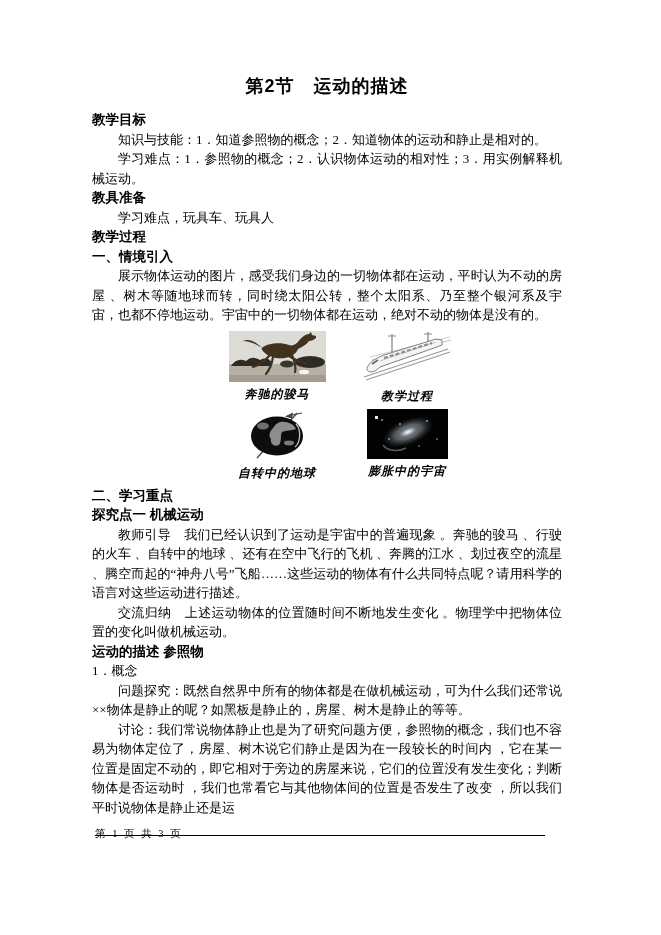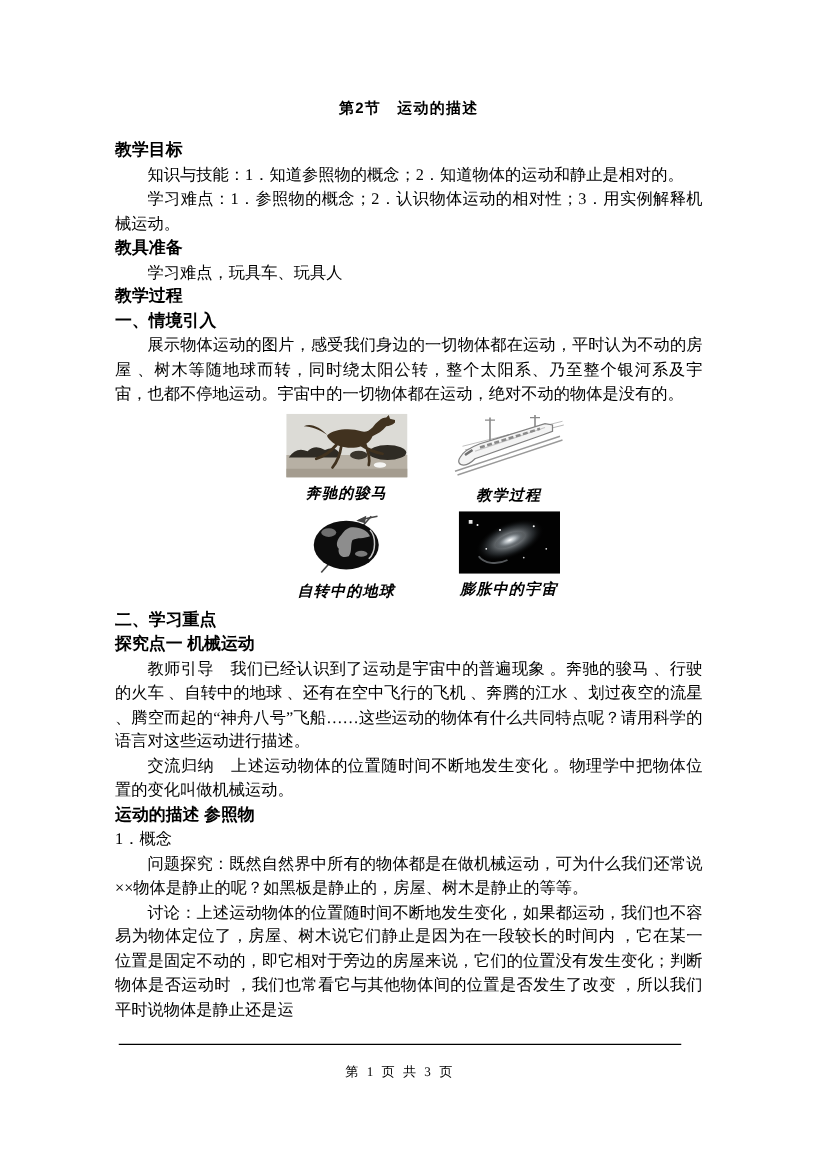--- a/index.html
+++ b/index.html
@@ -13,21 +13,21 @@
   }
   .content{
     position:absolute;
     left:92px;top:76px;width:470px;
   }
   .doc-title{
     margin:0 0 14px 0;
     text-align:center;
     font-family:"Liberation Sans", sans-serif;
     font-weight:bold;
-    font-size:12px;
+    font-size:18px;
     line-height:20px;
     letter-spacing:1px;
   }
   .hd{
     margin:0;
     font-family:"Liberation Sans", sans-serif;
     font-weight:bold;
     font-size:13.5px;
     line-height:19.5px;
   }
@@ -63,22 +63,21 @@
     letter-spacing:1px;
     white-space:nowrap;
   }
   .footer-rule{
     position:absolute;
     left:95px;top:835px;width:450px;
     border-top:1.5px solid #000;
   }
   .page-footer{
     position:absolute;
-    left:95px;top:851px;width:450px;
-    text-align:center;
+    left:95px;top:827px;width:450px;
     font-size:10.5px;
     letter-spacing:2px;
   }
 </style>
 </head>
 <body>
 
 <div class="page">
   <div class="content">
 
@@ -172,19 +171,19 @@
 
     <h2 class="hd">二、学习重点</h2>
 
     <h2 class="hd">探究点一 机械运动</h2>
     <p class="para indent">教师引导　我们已经认识到了运动是宇宙中的普遍现象 。奔驰的骏马 、行驶的火车 、自转中的地球 、还有在空中飞行的飞机 、奔腾的江水 、划过夜空的流星 、腾空而起的“神舟八号”飞船……这些运动的物体有什么共同特点呢？请用科学的语言对这些运动进行描述。</p>
     <p class="para indent">交流归纳　上述运动物体的位置随时间不断地发生变化 。物理学中把物体位置的变化叫做机械运动。</p>
 
     <h2 class="hd">运动的描述 参照物</h2>
     <p class="para">1．概念</p>
     <p class="para indent">问题探究：既然自然界中所有的物体都是在做机械运动，可为什么我们还常说××物体是静止的呢？如黑板是静止的，房屋、树木是静止的等等。</p>
-    <p class="para indent">讨论：上述运动物体的位置随时间不断地发生变化，如果都运动，我们也不容易为物体定位了，房屋、树木说它们静止是因为在一段较长的时间内 ，它在某一位置是固定不动的，即它相对于旁边的房屋来说，它们的位置没有发生变化；判断物体是否运动时 ，我们也常看它与其他物体间的位置是否发生了改变 ，所以我们平时说物体是静止还是运</p>
+    <p class="para indent">讨论：我们常说物体静止也是为了研究问题方便，参照物的概念，我们也不容易为物体定位了，房屋、树木说它们静止是因为在一段较长的时间内 ，它在某一位置是固定不动的，即它相对于旁边的房屋来说，它们的位置没有发生变化；判断物体是否运动时 ，我们也常看它与其他物体间的位置是否发生了改变 ，所以我们平时说物体是静止还是运</p>
 
   </div>
 
   <div class="footer-rule"></div>
   <div class="page-footer">第 1 页 共 3 页</div>
 </div>
 
 </body></html>

